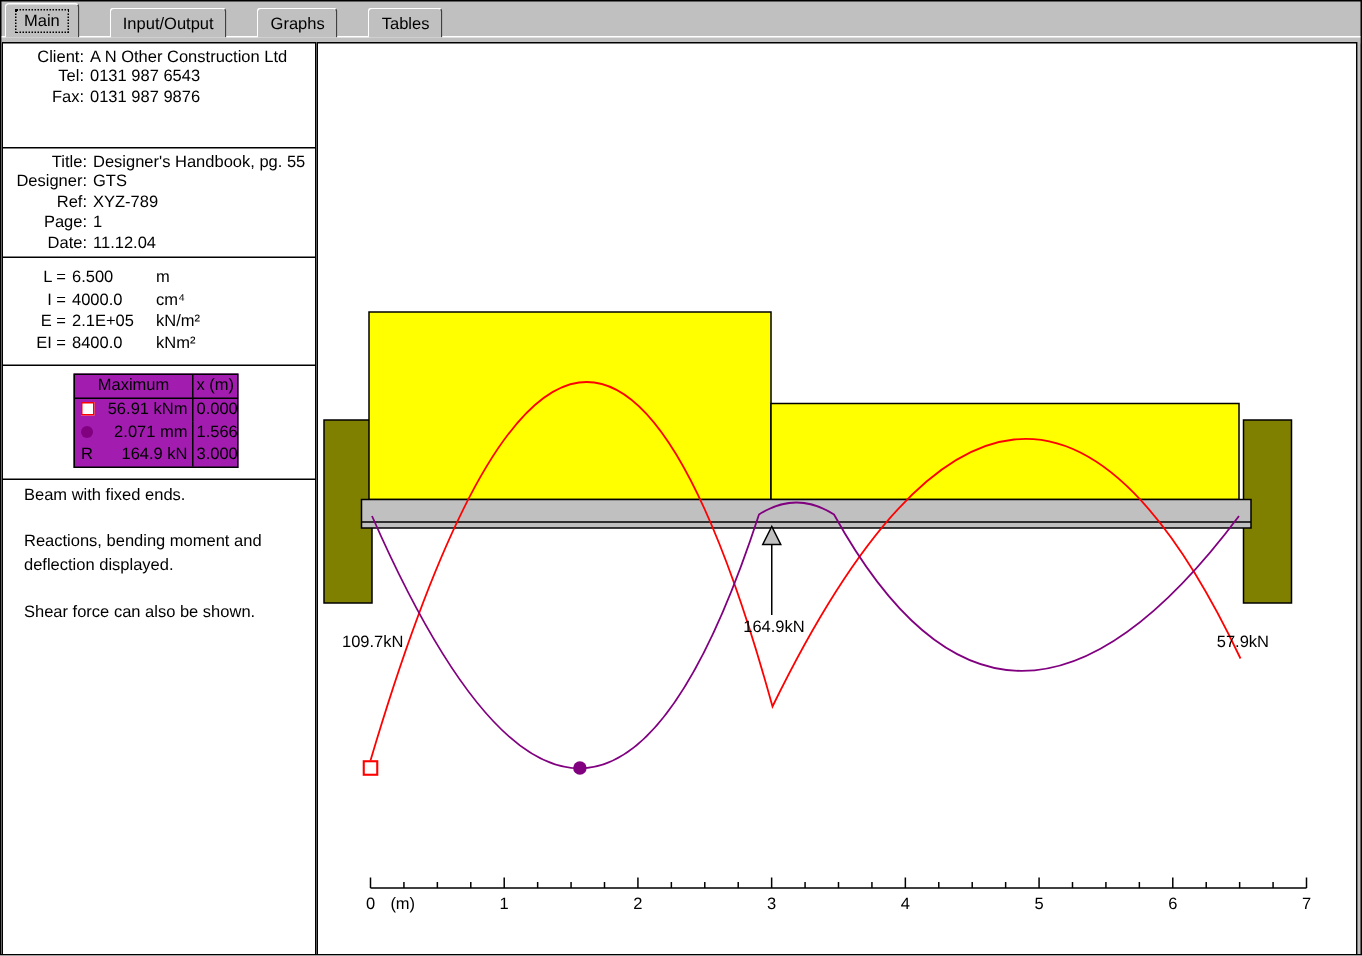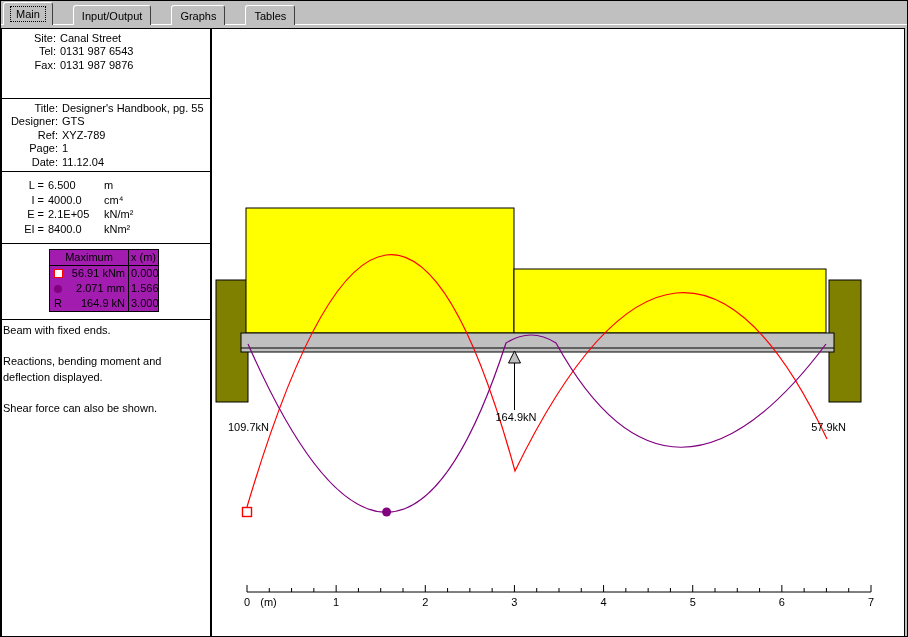--- a/index.html
+++ b/index.html
@@ -14,21 +14,21 @@
   .tab.selected .focus{border:1px dotted #000;padding:1px 5px;}
   .page-edge{position:absolute;left:0;top:23px;width:100%;height:4px;background:#C0C0C0;border-top:1px solid #fff;z-index:1;}
   
   .left-panel{position:absolute;left:0;top:27px;width:210px;height:609px;background:#fff;
               border:1px solid #000;box-sizing:border-box;z-index:2;}
   .sec{border-bottom:1px solid #000;overflow:hidden;box-sizing:border-box;}
   .sec1{height:70px;padding-top:3px;}
   .sec2{height:73px;padding-top:3px;}
   .sec3{height:72px;padding-top:6px;}
   .sec4{height:76px;position:relative;}
-  .sec5{height:auto;border-bottom:none;padding:3px 1px;}
+  .sec5{height:auto;border-bottom:none;padding:3px 14px;}
   .row{display:grid;grid-template-columns:54px 1fr;column-gap:4px;line-height:13.4px;}
   .sec2 .row{grid-template-columns:56px 1fr;}
   .row .lbl{text-align:right;white-space:nowrap;}
   .row .val{white-space:nowrap;}
   .prow{display:grid;grid-template-columns:42px 52px 1fr;column-gap:4px;line-height:14.5px;}
   .prow .lbl{text-align:right;white-space:nowrap;}
   
   .maxtable{position:absolute;left:47px;top:5px;border:1px solid #000;display:grid;
             grid-template-columns:16px 62px 30px;background:#a21caf;}
   .mt-h{grid-column:1/3;text-align:center;height:15px;line-height:15px;border-bottom:1px solid #000;}
@@ -63,22 +63,22 @@
     <div class="tab">
       <span>Tables</span>
     </div>
   </div>
   <div class="page-edge"></div>
 
   <div class="left-panel">
 
     <div class="sec sec1">
       <div class="row">
-        <span class="lbl">Site:</span>
-        <span class="val">Canal Street</span>
+        <span class="lbl">Client:</span>
+        <span class="val">A N Other Construction Ltd</span>
       </div>
       <div class="row">
         <span class="lbl">Tel:</span>
         <span class="val">0131 987 6543</span>
       </div>
       <div class="row">
         <span class="lbl">Fax:</span>
         <span class="val">0131 987 9876</span>
       </div>
     </div>

